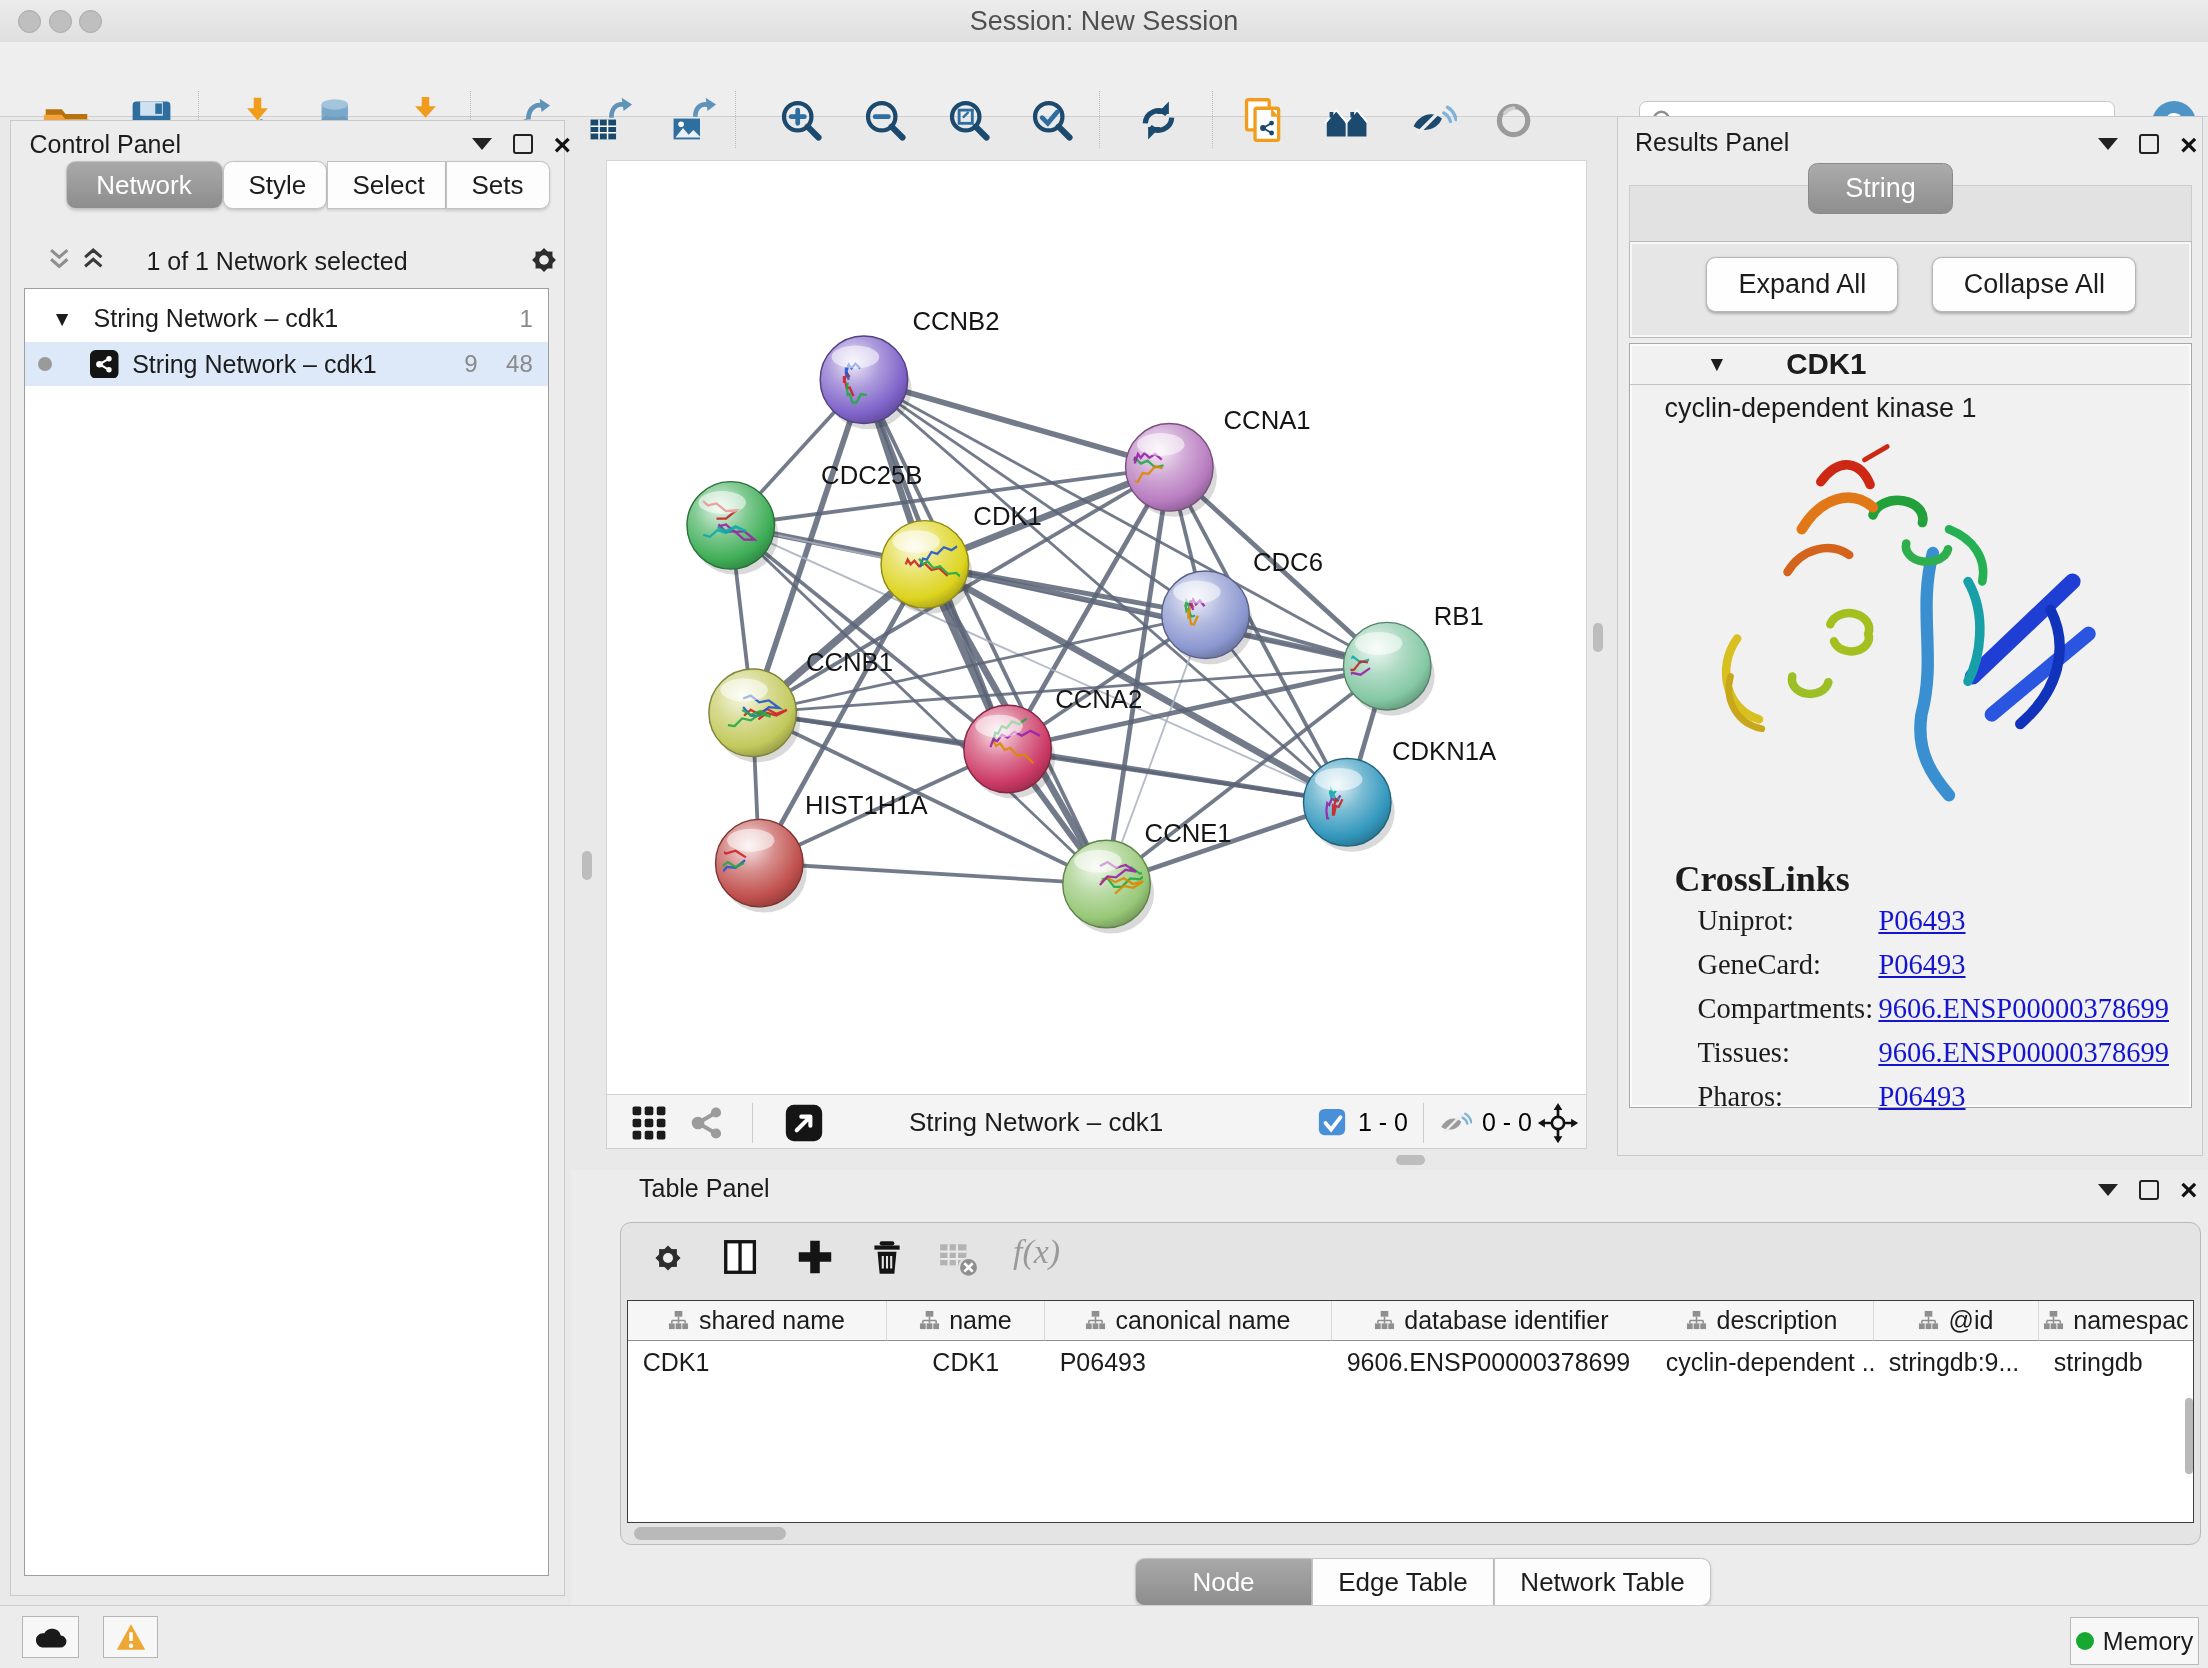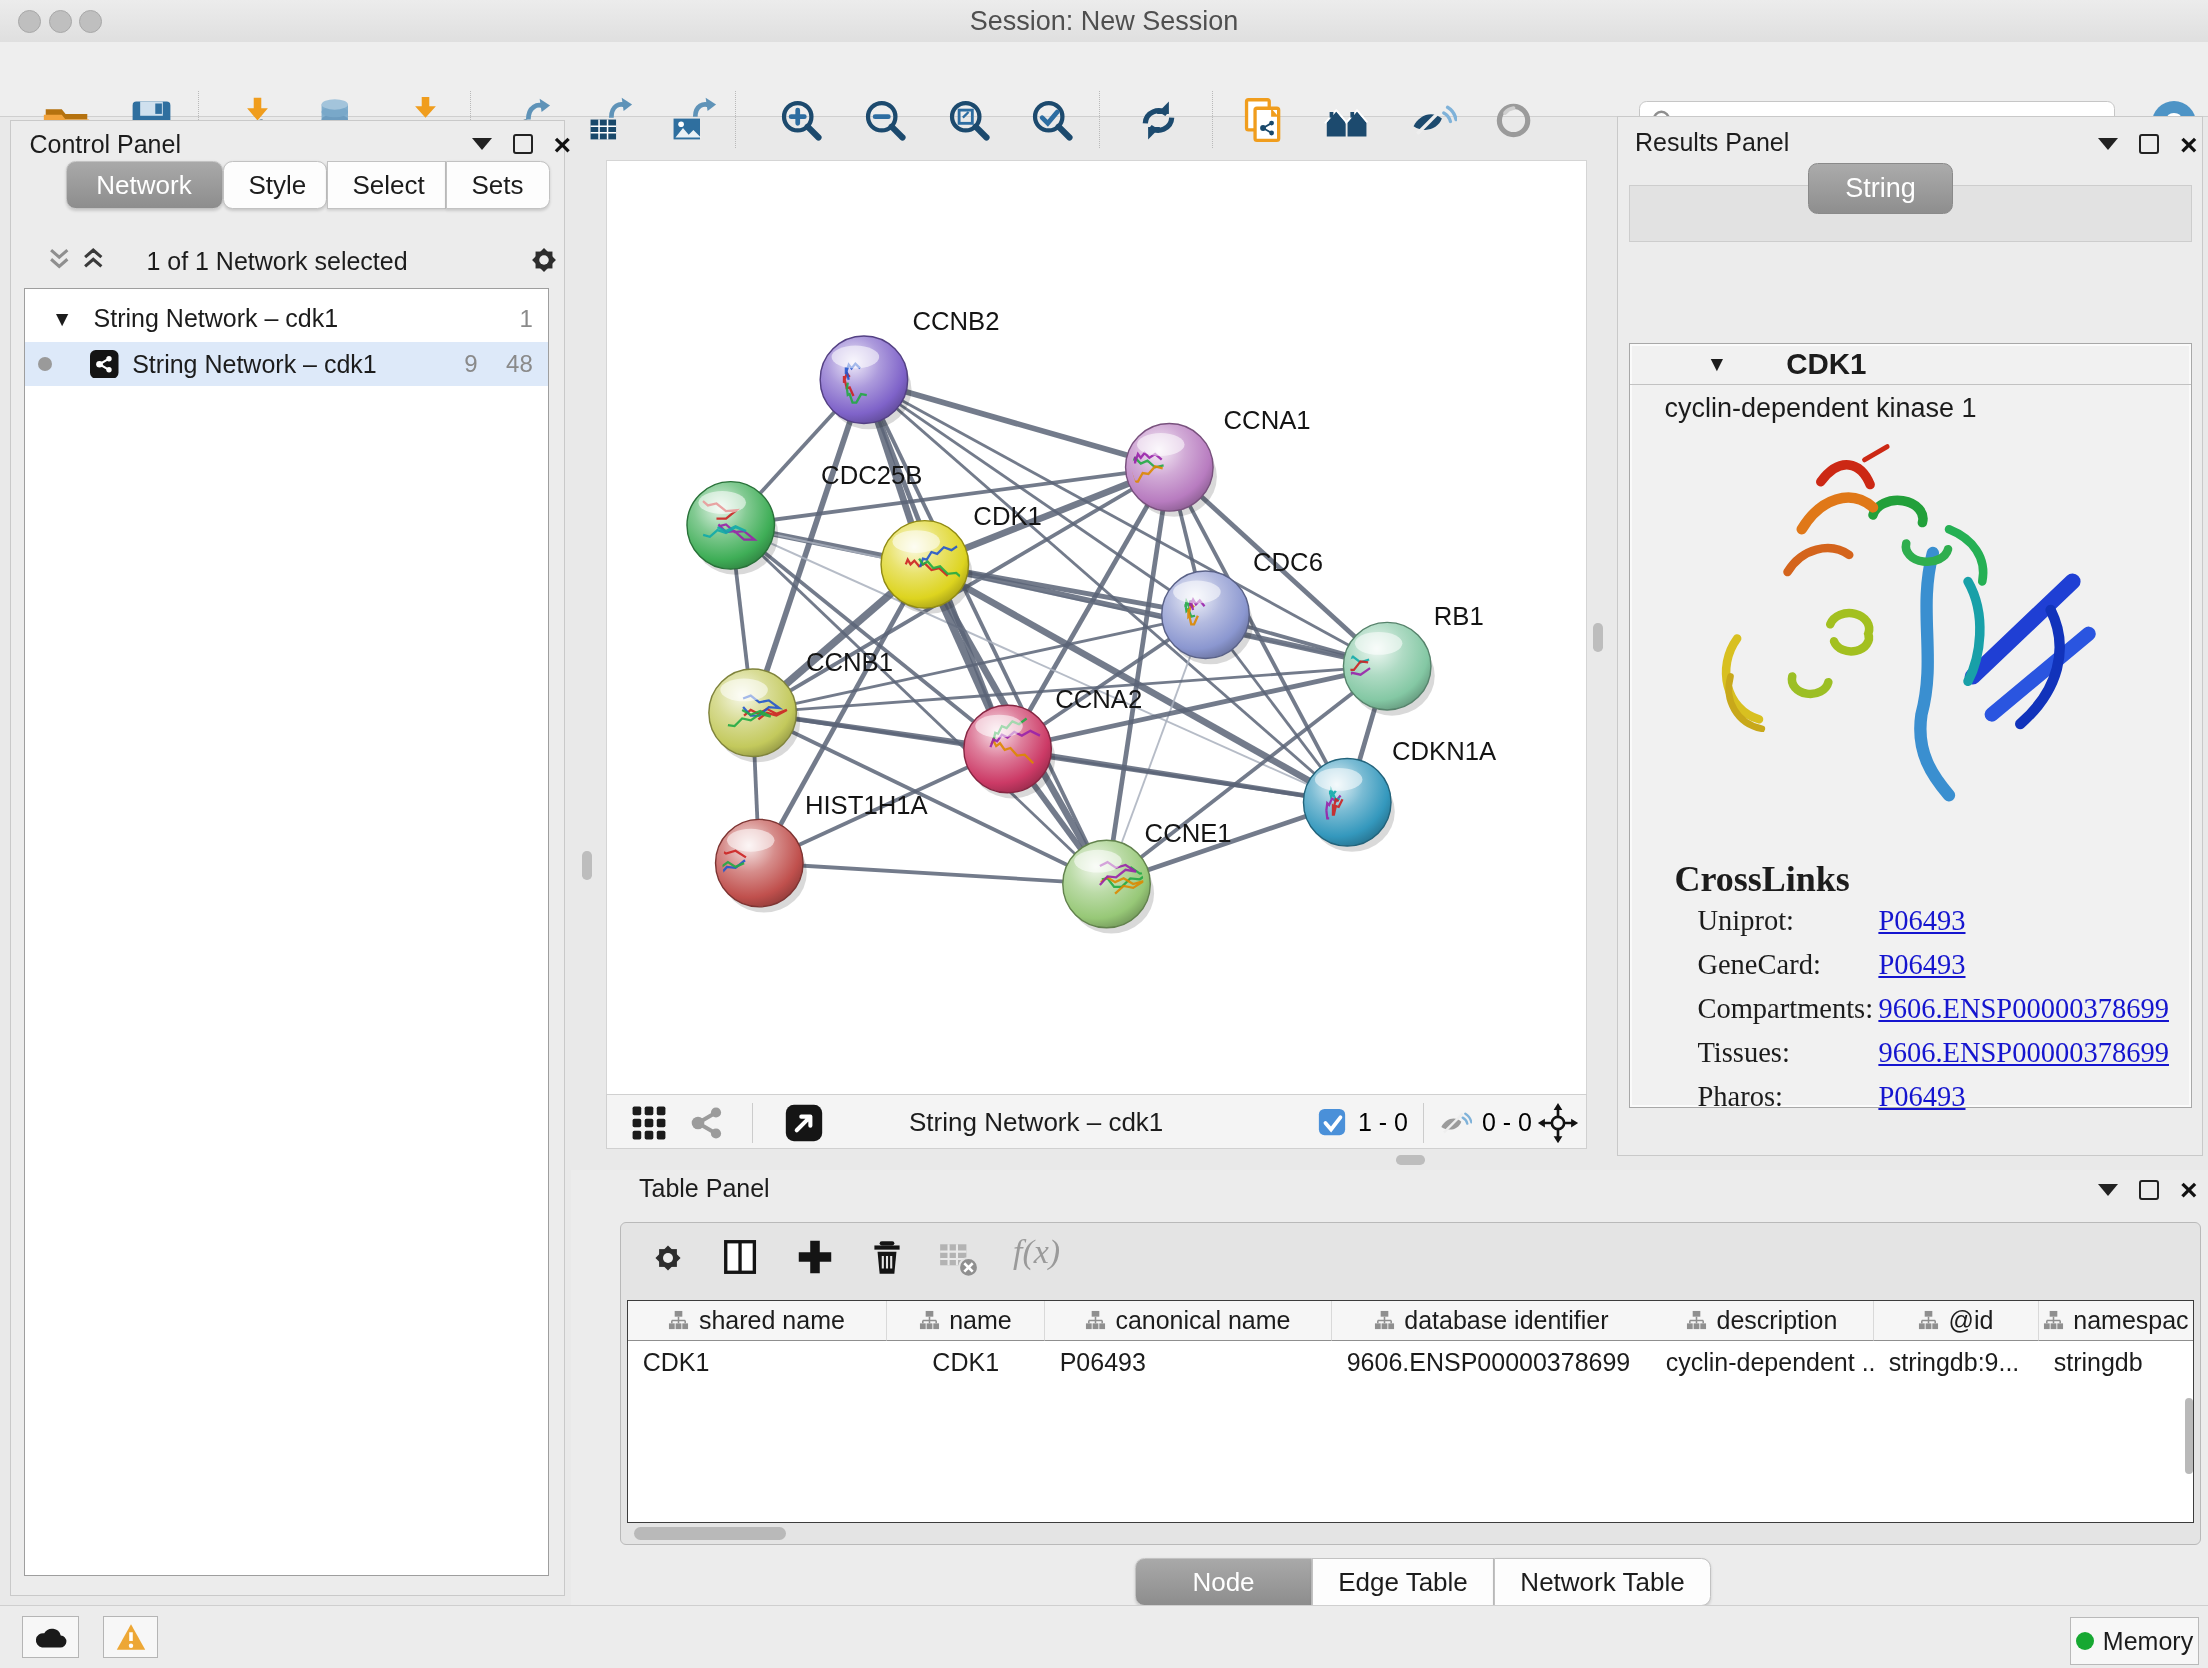--- a/index.html
+++ b/index.html
@@ -47,21 +47,21 @@
              border:1.9px solid #b9b9b9;box-shadow:inset 0 0 0 1.9px #f8f8f8;}
   .rp-btn{position:absolute;top:15px;height:53px;background:#fefefe;border:1px solid #b5b5b5;border-radius:9.5px;
           font-size:27px;text-align:center;box-shadow:0 1.9px 2.9px rgba(0,0,0,.25);}
   #rp-cdk-box{position:absolute;left:11.4px;top:226px;width:561px;height:763px;background:#f1f1f1;
               border:1.9px solid #a8a8a8;box-shadow:inset 0 0 0 1.9px #fbfbfb;}
   .serif{font-family:"Liberation Serif",serif;}
   .xlink{color:#1515cf;text-decoration:underline;}
   
   #table-panel{left:571px;top:1170px;width:1638px;height:436px;background:#ececec;}
   #tp-box{position:absolute;left:49px;top:52px;width:1579px;height:321px;background:#e4e4e4;
-          border:1px solid #b9b9b9;border-radius:6px;}
+          border:1px solid #b9b9b9;border-radius:11px;}
   #tp-table{position:absolute;left:5.7px;top:77px;width:1567px;height:223px;background:#fff;border:1.9px solid #3c3c3c;box-sizing:border-box;}
   .th{position:absolute;top:0;height:40px;background:#f6f6f6;border-right:1px solid #d9d9d9;border-bottom:1.9px solid #8f8f8f;
       display:flex;align-items:center;justify-content:center;gap:9.5px;font-size:25px;box-sizing:border-box;}
   .td{position:absolute;top:42px;height:38px;line-height:38px;font-size:25px;padding-left:15px;box-sizing:border-box;
       white-space:nowrap;overflow:hidden;}
   .scroll-thumb{position:absolute;background:#b9b9b9;border-radius:6.7px;}
   
   #statusbar{left:0;top:1605px;width:2208px;height:63px;background:#ececec;border-top:1px solid #cfcfcf;}
   .sb-btn{position:absolute;top:9.5px;height:40px;background:#f7f7f7;border:1.9px solid #b5b5b5;
           display:flex;align-items:center;justify-content:center;}
@@ -561,20 +561,24 @@
     <div class="abs panel-title" style="left:17px;top:11.4px">Results Panel</div>
     <div class="abs winctl" style="left:480px;top:17px">
       <div class="wc-min"></div>
       <div class="wc-float"></div>
       <div class="wc-close">×</div>
     </div>
     <div class="abs" style="left:11.4px;top:68px;width:561px;height:55px;background:#e2e2e2;border:1px solid #cdcdcd"></div>
     <div class="abs" style="left:190px;top:46px;width:143px;height:49px;line-height:49px;text-align:center;
          background:linear-gradient(#ababab,#8e8e8e);color:#fff;font-size:27px;border-radius:9.5px;border:1px solid #8a8a8a">String</div>
 
+    <div id="rp-btnbox">
+      <div class="rp-btn" style="left:76px;width:190px;line-height:53px">Expand All</div>
+      <div class="rp-btn" style="left:302px;width:202px;line-height:53px">Collapse All</div>
+    </div>
 
     <div id="rp-cdk-box">
       <div class="abs" style="left:0;top:0;width:100%;height:40px;border-bottom:1px solid #c2c2c2;display:flex;align-items:center">
         <span style="margin-left:76px;font-size:21px">▼</span>
         <span style="margin-left:59px;font-size:29.5px;font-weight:bold">CDK1</span>
       </div>
       <div class="abs" style="left:34px;top:49px;font-size:27px">cyclin-dependent kinase 1</div>
 
       <svg class="abs" style="left:48px;top:95px" width="447" height="399" viewBox="0 0 470 420">
         <g fill="none" stroke-linecap="round">

